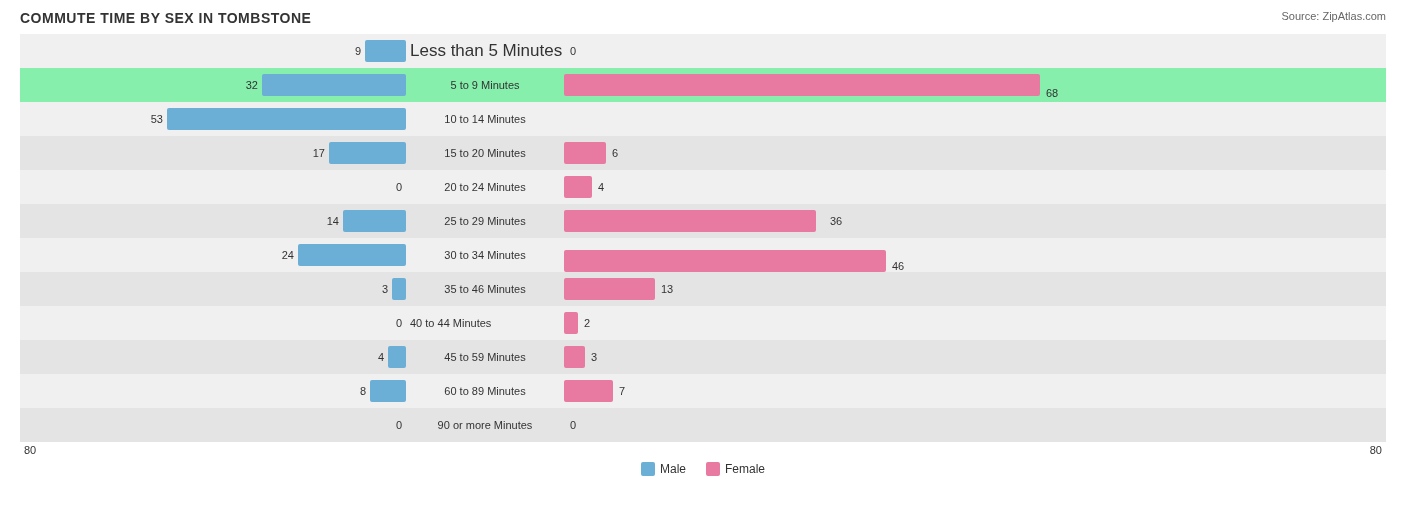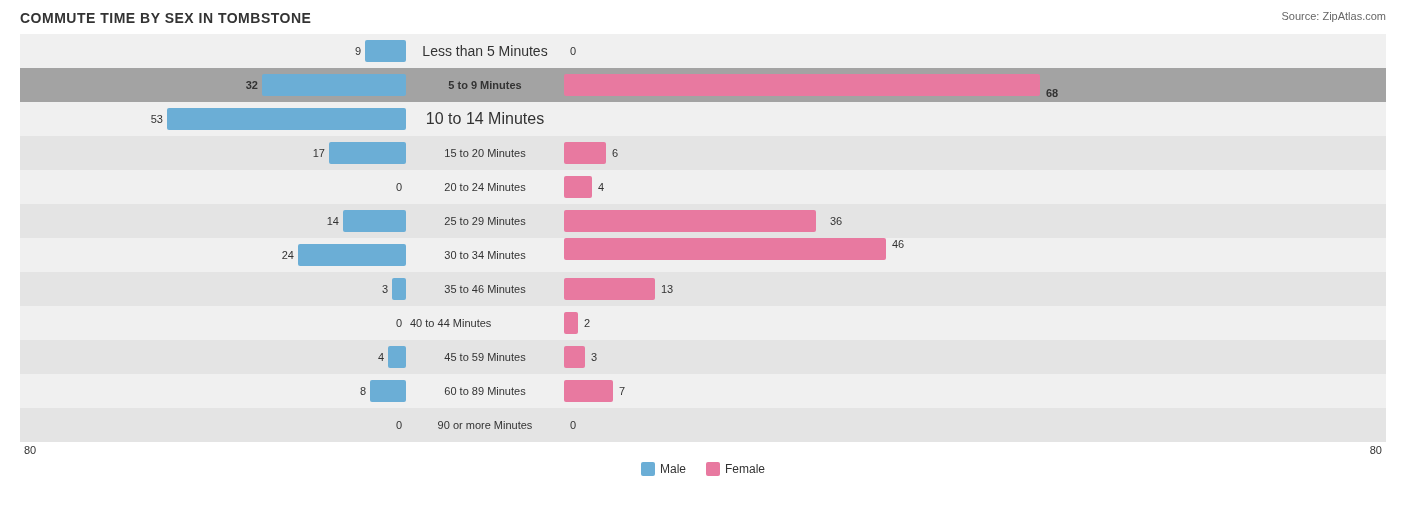--- a/index.html
+++ b/index.html
@@ -81,43 +81,43 @@
   <div class="chart-title">COMMUTE TIME BY SEX IN TOMBSTONE</div>
   <div class="source-text">Source: ZipAtlas.com</div>
 
   <div class="chart-body" id="chart-body">
 
   <div class="row-wrapper" style="background: rgb(240, 240, 240); height: 34px; display: flex; align-items: center; width: 100%;">
         <div style="width: 390px; display: flex; justify-content: flex-end; align-items: center; position: relative; height: 100%; flex-shrink: 0;">
           <div style="background: rgb(107, 174, 214); height: 22px; width: 41px; border-radius: 2px; margin-right: 4px; position: relative; flex-shrink: 0;"></div>
           <span style="position: absolute; right: 49px; font-size: 11px; color: rgb(51, 51, 51);">9</span>
         </div>
-        <div style="width: 150px; flex-shrink: 0; text-align: center; font-size: 14px; color: rgb(51, 51, 51); white-space: nowrap;">Less than 5 Minutes</div>
+        <div style="width: 150px; flex-shrink: 0; text-align: center; font-size: 17px; color: rgb(51, 51, 51); white-space: nowrap;">Less than 5 Minutes</div>
         <div style="width: 620px; display: flex; align-items: center; position: relative; height: 100%; flex-shrink: 0;">
           <div style="background: rgb(232, 121, 160); height: 22px; width: 0px; border-radius: 2px; margin-left: 4px; flex-shrink: 0;"></div>
           <span style="position: absolute; left: 10px; font-size: 11px; color: rgb(51, 51, 51);">0</span>
         </div>
       </div>
-      <div class="row-wrapper" style="background: #a3a3a3; height: 34px; display: flex; align-items: center; width: 100%; font-weight: bold;">
+      <div class="row-wrapper" style="background: #86efac; height: 34px; display: flex; align-items: center; width: 100%;">
         <div style="width: 390px; display: flex; justify-content: flex-end; align-items: center; position: relative; height: 100%; flex-shrink: 0;">
           <div style="background: rgb(107, 174, 214); height: 22px; width: 144px; border-radius: 2px; margin-right: 4px; position: relative; flex-shrink: 0;"></div>
           <span style="position: absolute; right: 152px; font-size: 11px; color: rgb(51, 51, 51);">32</span>
         </div>
         <div style="width: 150px; flex-shrink: 0; text-align: center; font-size: 11px; color: rgb(51, 51, 51); white-space: nowrap;">5 to 9 Minutes</div>
         <div style="width: 620px; display: flex; align-items: center; position: relative; height: 100%; flex-shrink: 0;">
           <div style="background: rgb(232, 121, 160); height: 22px; width: 476px; border-radius: 2px; margin-left: 4px; flex-shrink: 0;"></div>
           <span style="position: absolute; left: 486px; font-size: 11px; color: rgb(51, 51, 51); margin-top: 16px;">68</span>
         </div>
       </div>
       <div class="row-wrapper" style="background: rgb(240, 240, 240); height: 34px; display: flex; align-items: center; width: 100%;">
         <div style="width: 390px; display: flex; justify-content: flex-end; align-items: center; position: relative; height: 100%; flex-shrink: 0;">
           <div style="background: rgb(107, 174, 214); height: 22px; width: 239px; border-radius: 2px; margin-right: 4px; position: relative; flex-shrink: 0;"></div>
           <span style="position: absolute; right: 247px; font-size: 11px; color: rgb(51, 51, 51);">53</span>
         </div>
-        <div style="width: 150px; flex-shrink: 0; text-align: center; font-size: 16px; color: rgb(51, 51, 51); white-space: nowrap;">10 to 14 Minutes</div>
+        <div style="width: 150px; flex-shrink: 0; text-align: center; font-size: 11px; color: rgb(51, 51, 51); white-space: nowrap;">10 to 14 Minutes</div>
       </div>
       <div class="row-wrapper" style="background: rgb(228, 228, 228); height: 34px; display: flex; align-items: center; width: 100%;">
         <div style="width: 390px; display: flex; justify-content: flex-end; align-items: center; position: relative; height: 100%; flex-shrink: 0;">
           <div style="background: rgb(107, 174, 214); height: 22px; width: 77px; border-radius: 2px; margin-right: 4px; position: relative; flex-shrink: 0;"></div>
           <span style="position: absolute; right: 85px; font-size: 11px; color: rgb(51, 51, 51);">17</span>
         </div>
         <div style="width: 150px; flex-shrink: 0; text-align: center; font-size: 11px; color: rgb(51, 51, 51); white-space: nowrap;">15 to 20 Minutes</div>
         <div style="width: 620px; display: flex; align-items: center; position: relative; height: 100%; flex-shrink: 0;">
           <div style="background: rgb(232, 121, 160); height: 22px; width: 42px; border-radius: 2px; margin-left: 4px; flex-shrink: 0;"></div>
           <span style="position: absolute; left: 52px; font-size: 11px; color: rgb(51, 51, 51);">6</span>
@@ -144,21 +144,21 @@
           <div style="background: rgb(232, 121, 160); height: 22px; width: 252px; border-radius: 2px; margin-left: 4px; flex-shrink: 0;"></div>
           <span style="position: absolute; left: 270px; font-size: 11px; color: rgb(51, 51, 51);">36</span>
         </div>
       </div>
       <div class="row-wrapper" style="background: rgb(240, 240, 240); height: 34px; display: flex; align-items: center; width: 100%;">
         <div style="width: 390px; display: flex; justify-content: flex-end; align-items: center; position: relative; height: 100%; flex-shrink: 0;">
           <div style="background: rgb(107, 174, 214); height: 22px; width: 108px; border-radius: 2px; margin-right: 4px; position: relative; flex-shrink: 0;"></div>
           <span style="position: absolute; right: 116px; font-size: 11px; color: rgb(51, 51, 51);">24</span>
         </div>
         <div style="width: 150px; flex-shrink: 0; text-align: center; font-size: 11px; color: rgb(51, 51, 51); white-space: nowrap;">30 to 34 Minutes</div>
-        <div style="width: 620px; display: flex; align-items: flex-start; position: relative; height: 100%; flex-shrink: 0;">
+        <div style="width: 620px; display: flex; align-items: flex-end; position: relative; height: 100%; flex-shrink: 0;">
           <div style="background: rgb(232, 121, 160); height: 22px; width: 322px; border-radius: 2px; margin-left: 4px; flex-shrink: 0;"></div>
           <span style="position: absolute; left: 332px; font-size: 11px; color: rgb(51, 51, 51);">46</span>
         </div>
       </div>
       <div class="row-wrapper" style="background: rgb(228, 228, 228); height: 34px; display: flex; align-items: center; width: 100%;">
         <div style="width: 390px; display: flex; justify-content: flex-end; align-items: center; position: relative; height: 100%; flex-shrink: 0;">
           <div style="background: rgb(107, 174, 214); height: 22px; width: 14px; border-radius: 2px; margin-right: 4px; position: relative; flex-shrink: 0;"></div>
           <span style="position: absolute; right: 22px; font-size: 11px; color: rgb(51, 51, 51);">3</span>
         </div>
         <div style="width: 150px; flex-shrink: 0; text-align: center; font-size: 11px; color: rgb(51, 51, 51); white-space: nowrap;">35 to 46 Minutes</div>

